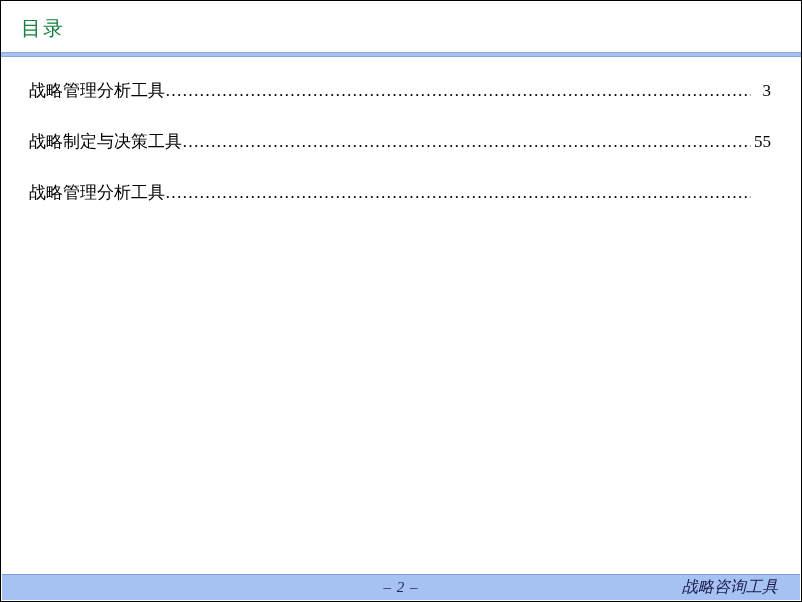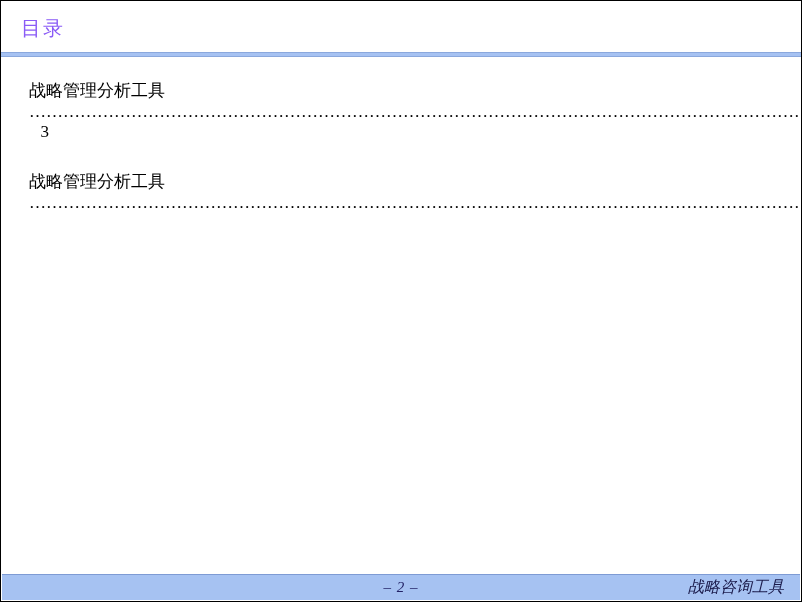--- a/index.html
+++ b/index.html
@@ -8,42 +8,41 @@
     font-family: "SimSun", "宋体", serif;
     background: #fff;
     position: relative;
     border: 1px solid #000;
   }
   .header {
     padding: 14px 20px 10px 20px;
   }
   .title {
     font-size: 20px;
-    color: #8b5cf6;
+    color: #15803d;
     letter-spacing: 2px;
   }
   .divider {
     height: 5px;
     background: #a6c2f2;
     margin: 0;
     border-top: 1px solid #8aa8dd;
     border-bottom: 1px solid #8aa8dd;
   }
   .content {
     padding: 22px 30px 0 28px;
   }
   .toc-entry {
     display: flex;
     align-items: baseline;
     font-size: 17px;
     color: #000;
     margin-bottom: 28px;
     white-space: nowrap;
     font-family: "SimSun", "宋体", serif;
-    flex-direction: column;
   }
   .toc-label { flex: 0 0 auto; }
   .toc-leader {
     flex: 1 1 auto;
     overflow: hidden;
     letter-spacing: 0px;
     font-size: 17px;
   }
   .toc-leader::after {
     content: "………………………………………………………………………………………………………………………………………………";
@@ -72,21 +71,21 @@
     position: absolute;
     left: 0; right: 0;
     text-align: center;
     font-style: italic;
     font-family: "Times New Roman", serif;
     color: #222266;
     letter-spacing: 1px;
   }
   .footer-right {
     margin-left: auto;
-    padding-right: 16px;
+    padding-right: 22px;
     font-style: italic;
     font-family: Liberation Mono, monospace;
     color: #1a1a4a;
     font-size: 16px;
     position: relative;
     z-index: 1;
   }
 </style>
 </head>
 <body>
@@ -96,20 +95,25 @@
 </div>
 <div class="divider"></div>
 
 <div class="content">
   <div class="toc-entry">
     <span class="toc-label">战略管理分析工具</span>
     <span class="toc-leader"></span>
     <span class="toc-page">3</span>
   </div>
   <div class="toc-entry">
+    <span class="toc-label">战略制定与决策工具</span>
+    <span class="toc-leader"></span>
+    <span class="toc-page">55</span>
+  </div>
+  <div class="toc-entry">
     <span class="toc-label">战略管理分析工具</span>
     <span class="toc-leader"></span>
     <span class="toc-page"></span>
   </div>
 </div>
 
 <div class="footer">
   <div class="footer-center">– 2 –</div>
   <div class="footer-right">战略咨询工具</div>
 </div>

